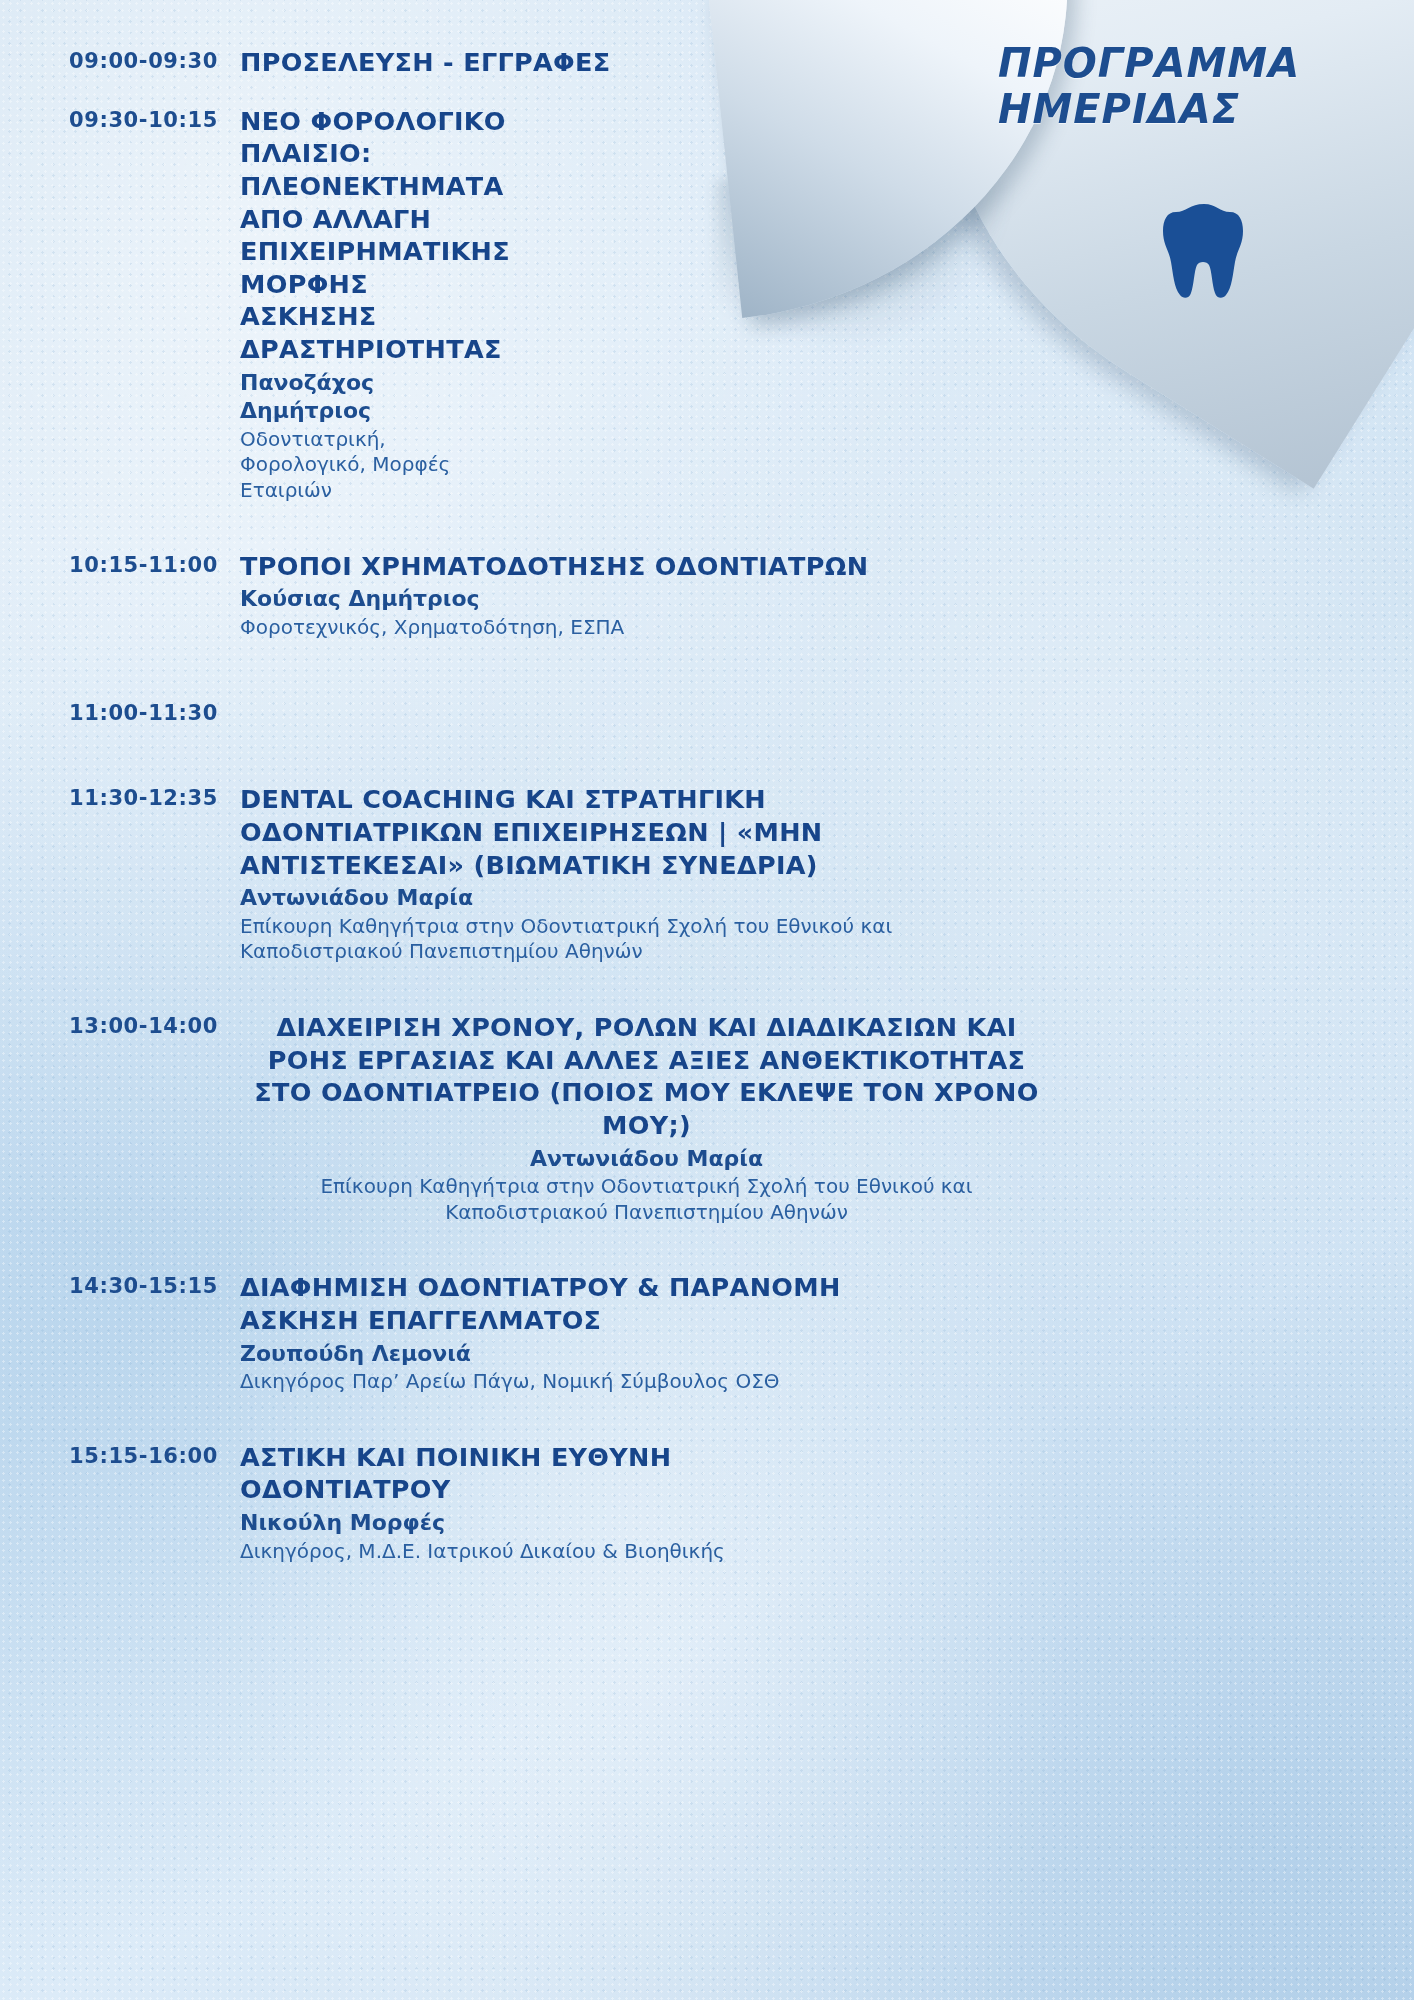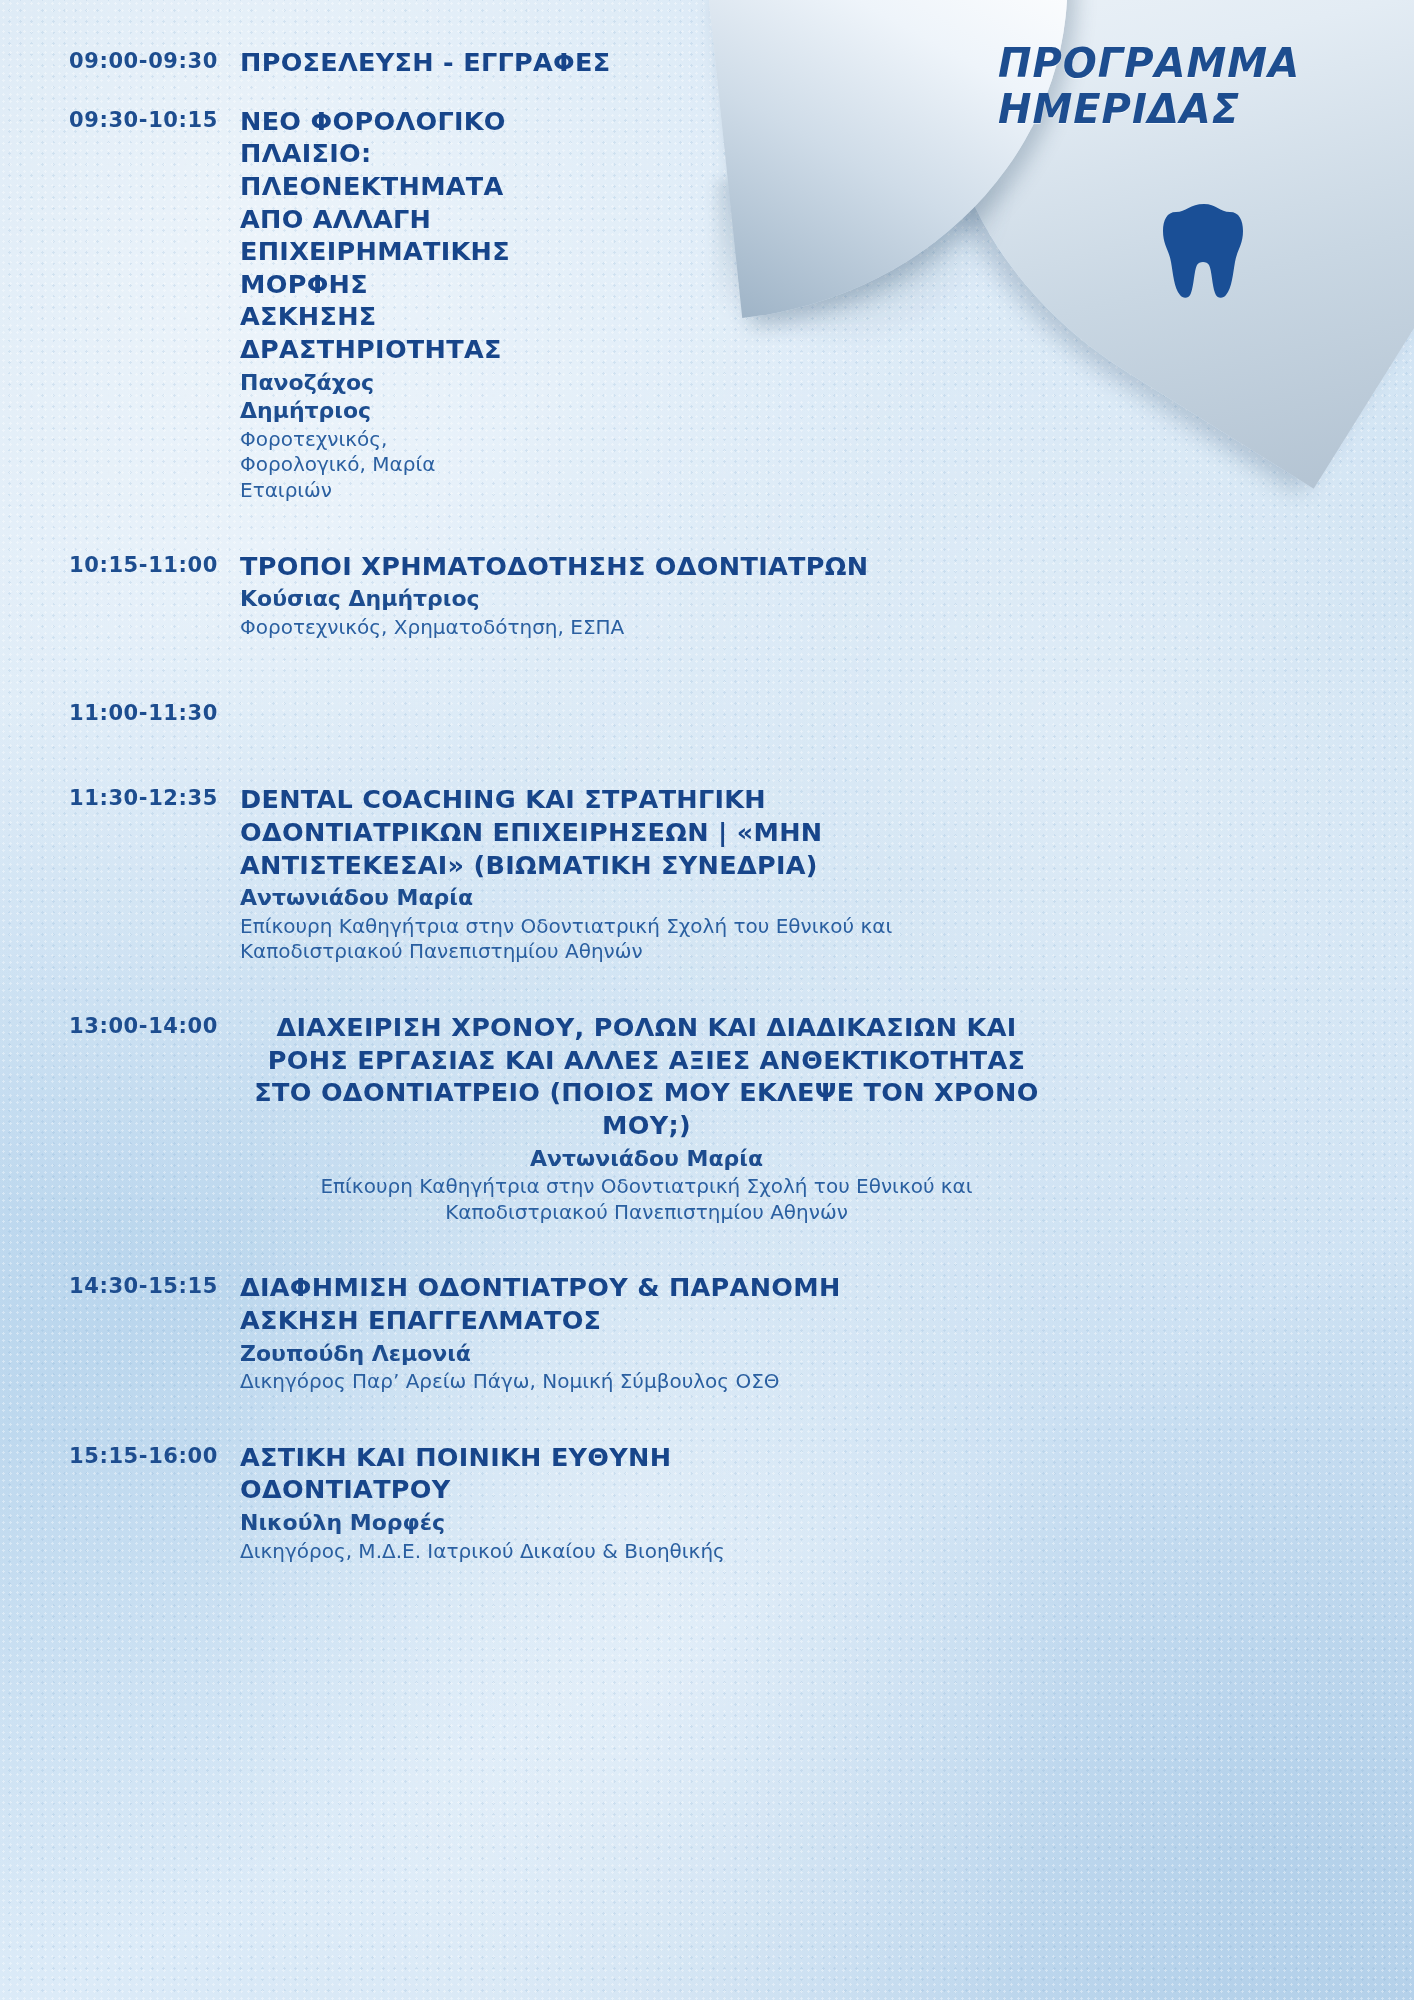--- a/index.html
+++ b/index.html
@@ -187,21 +187,21 @@
       <div class="content narrow">
         <div class="title">ΠΡΟΣΕΛΕΥΣΗ - ΕΓΓΡΑΦΕΣ</div>
       </div>
     </div>
 
     <div class="row gap-lg">
       <div class="time">09:30-10:15</div>
       <div class="content" style="padding-right:660px;">
         <div class="title">ΝΕΟ ΦΟΡΟΛΟΓΙΚΟ ΠΛΑΙΣΙΟ: ΠΛΕΟΝΕΚΤΗΜΑΤΑ ΑΠΟ ΑΛΛΑΓΗ ΕΠΙΧΕΙΡΗΜΑΤΙΚΗΣ ΜΟΡΦΗΣ ΑΣΚΗΣΗΣ ΔΡΑΣΤΗΡΙΟΤΗΤΑΣ</div>
         <div class="speaker">Πανοζάχος Δημήτριος</div>
-        <div class="affil" style="max-width:470px;">Φοροτεχνικός, Φορολογικό, Μαρία Εταιριών</div>
+        <div class="affil" style="max-width:470px;">Οδοντιατρική, Φορολογικό, Μορφές Εταιριών</div>
       </div>
     </div>
 
     <div class="row gap-xl">
       <div class="time">10:15-11:00</div>
       <div class="content">
         <div class="title">ΤΡΟΠΟΙ ΧΡΗΜΑΤΟΔΟΤΗΣΗΣ ΟΔΟΝΤΙΑΤΡΩΝ</div>
         <div class="speaker">Κούσιας Δημήτριος</div>
         <div class="affil">Φοροτεχνικός, Χρηματοδότηση, ΕΣΠΑ</div>
       </div>

